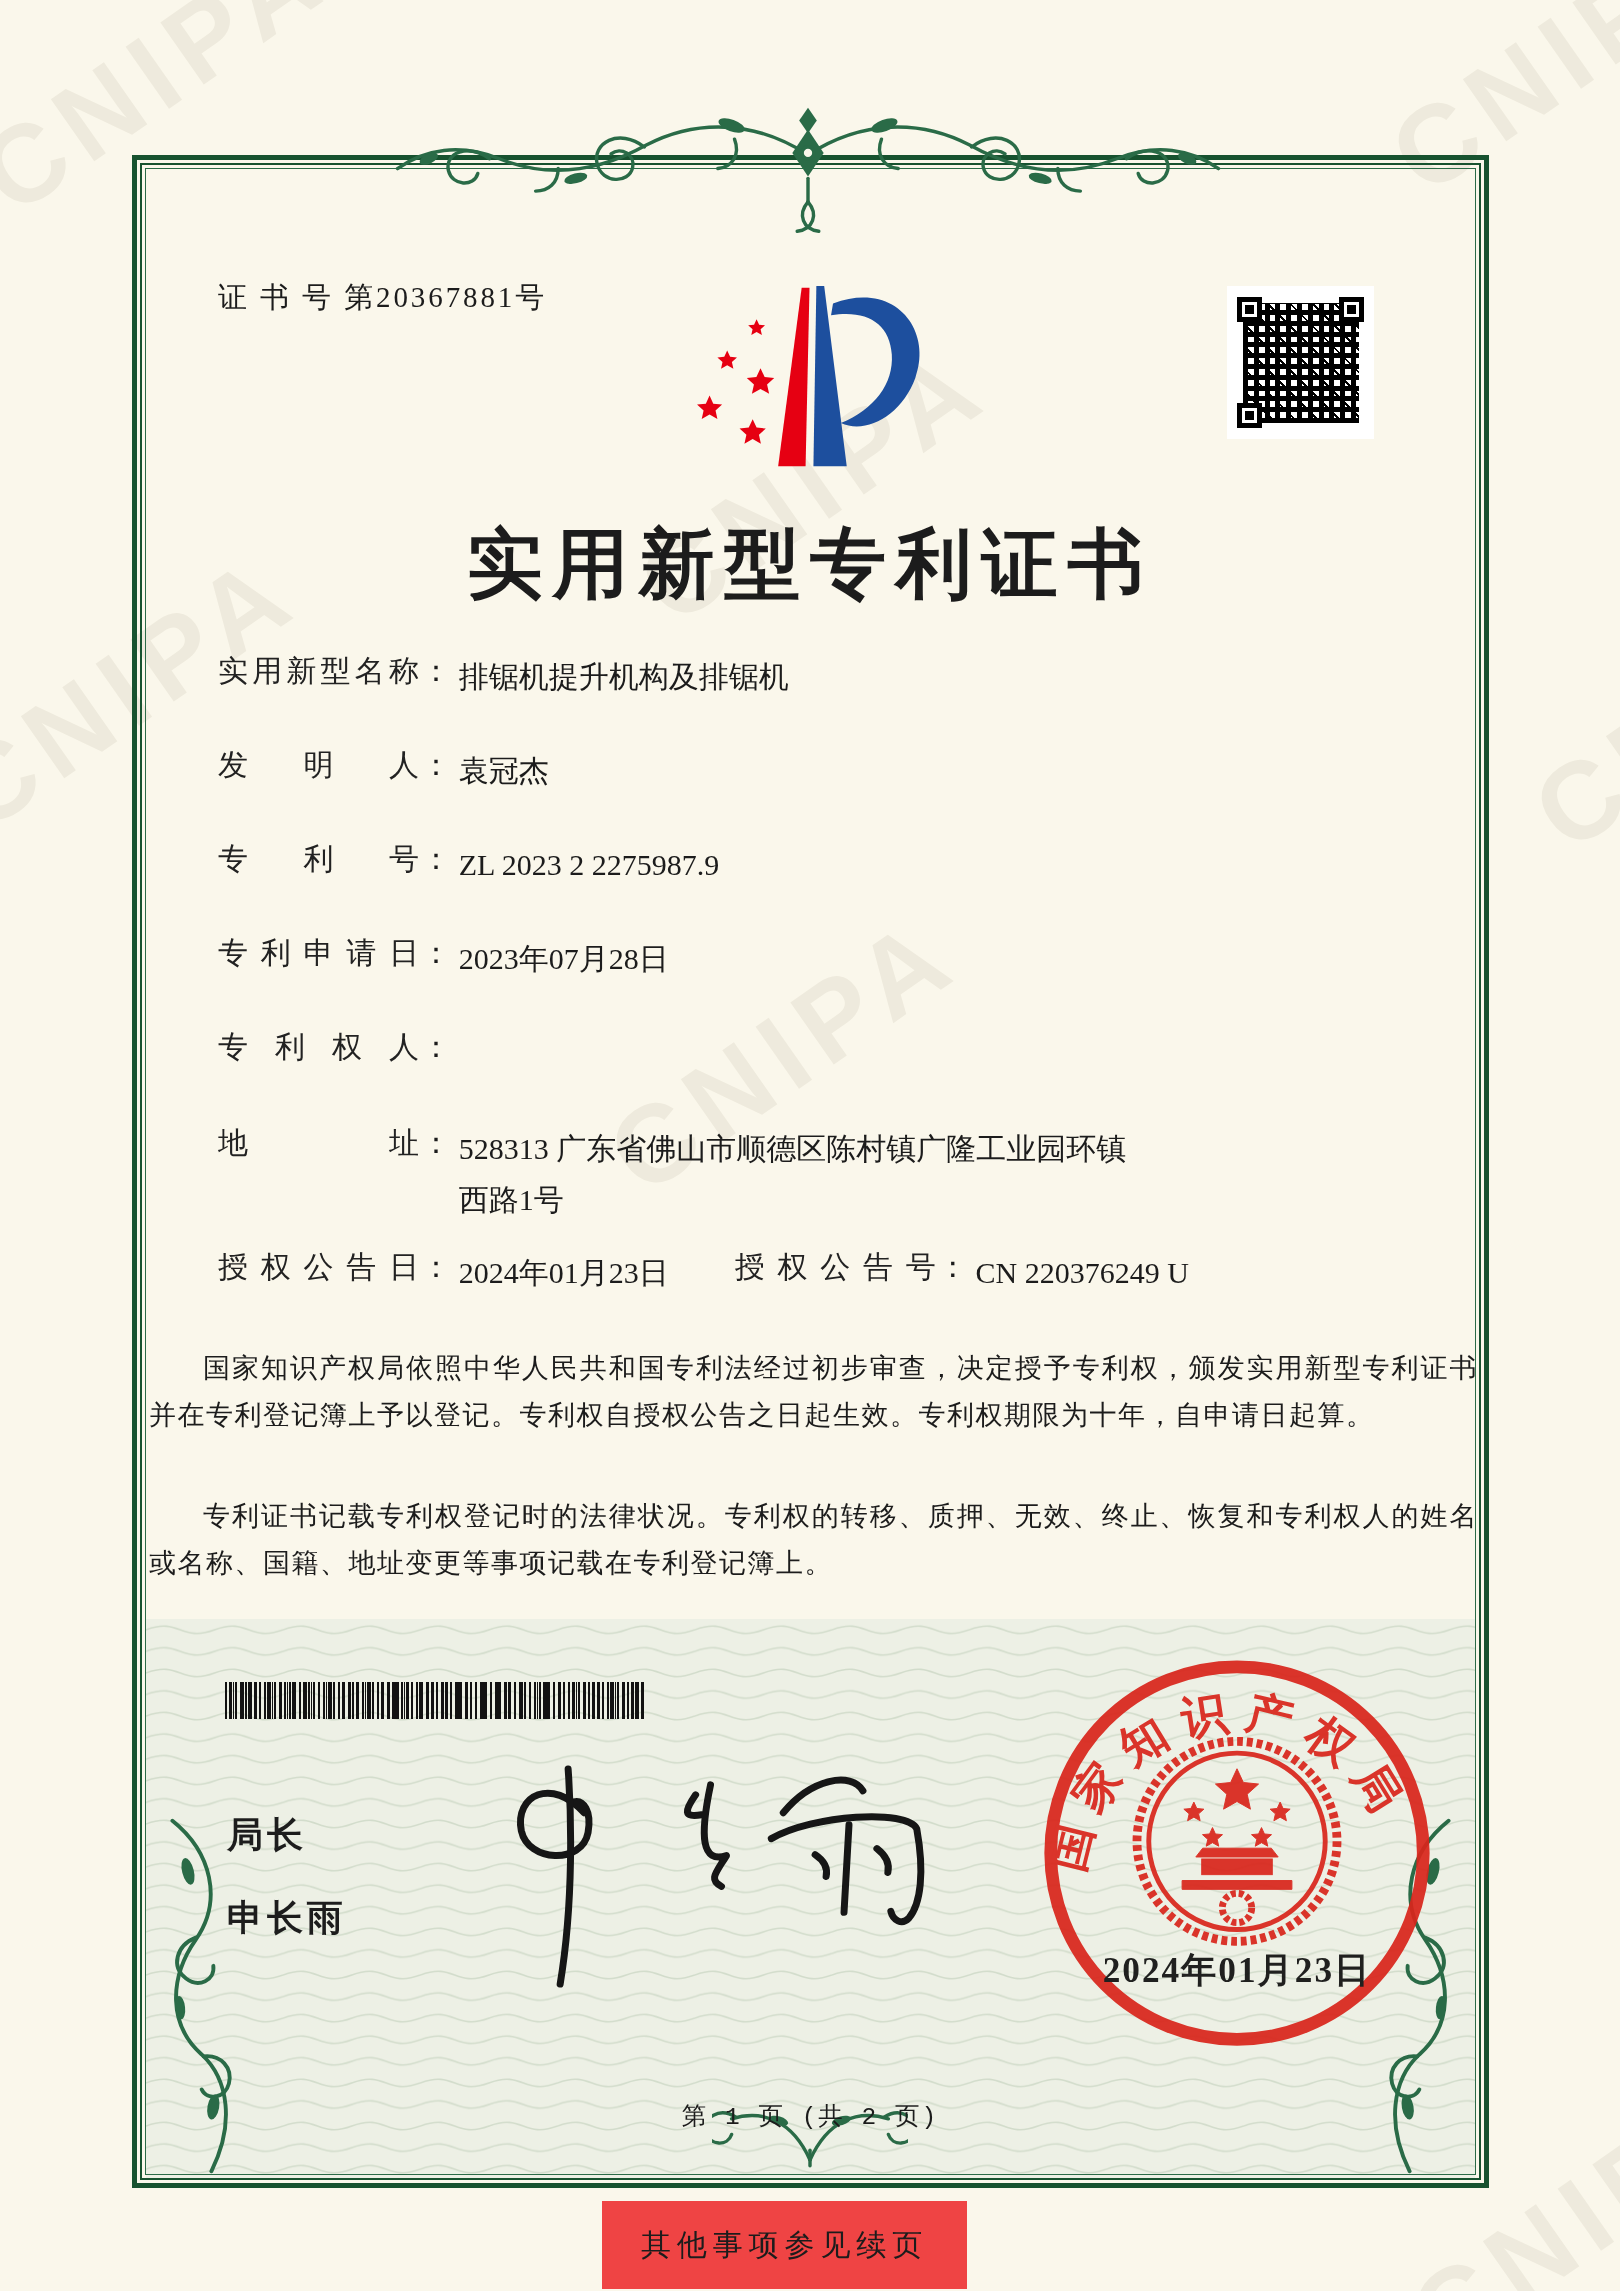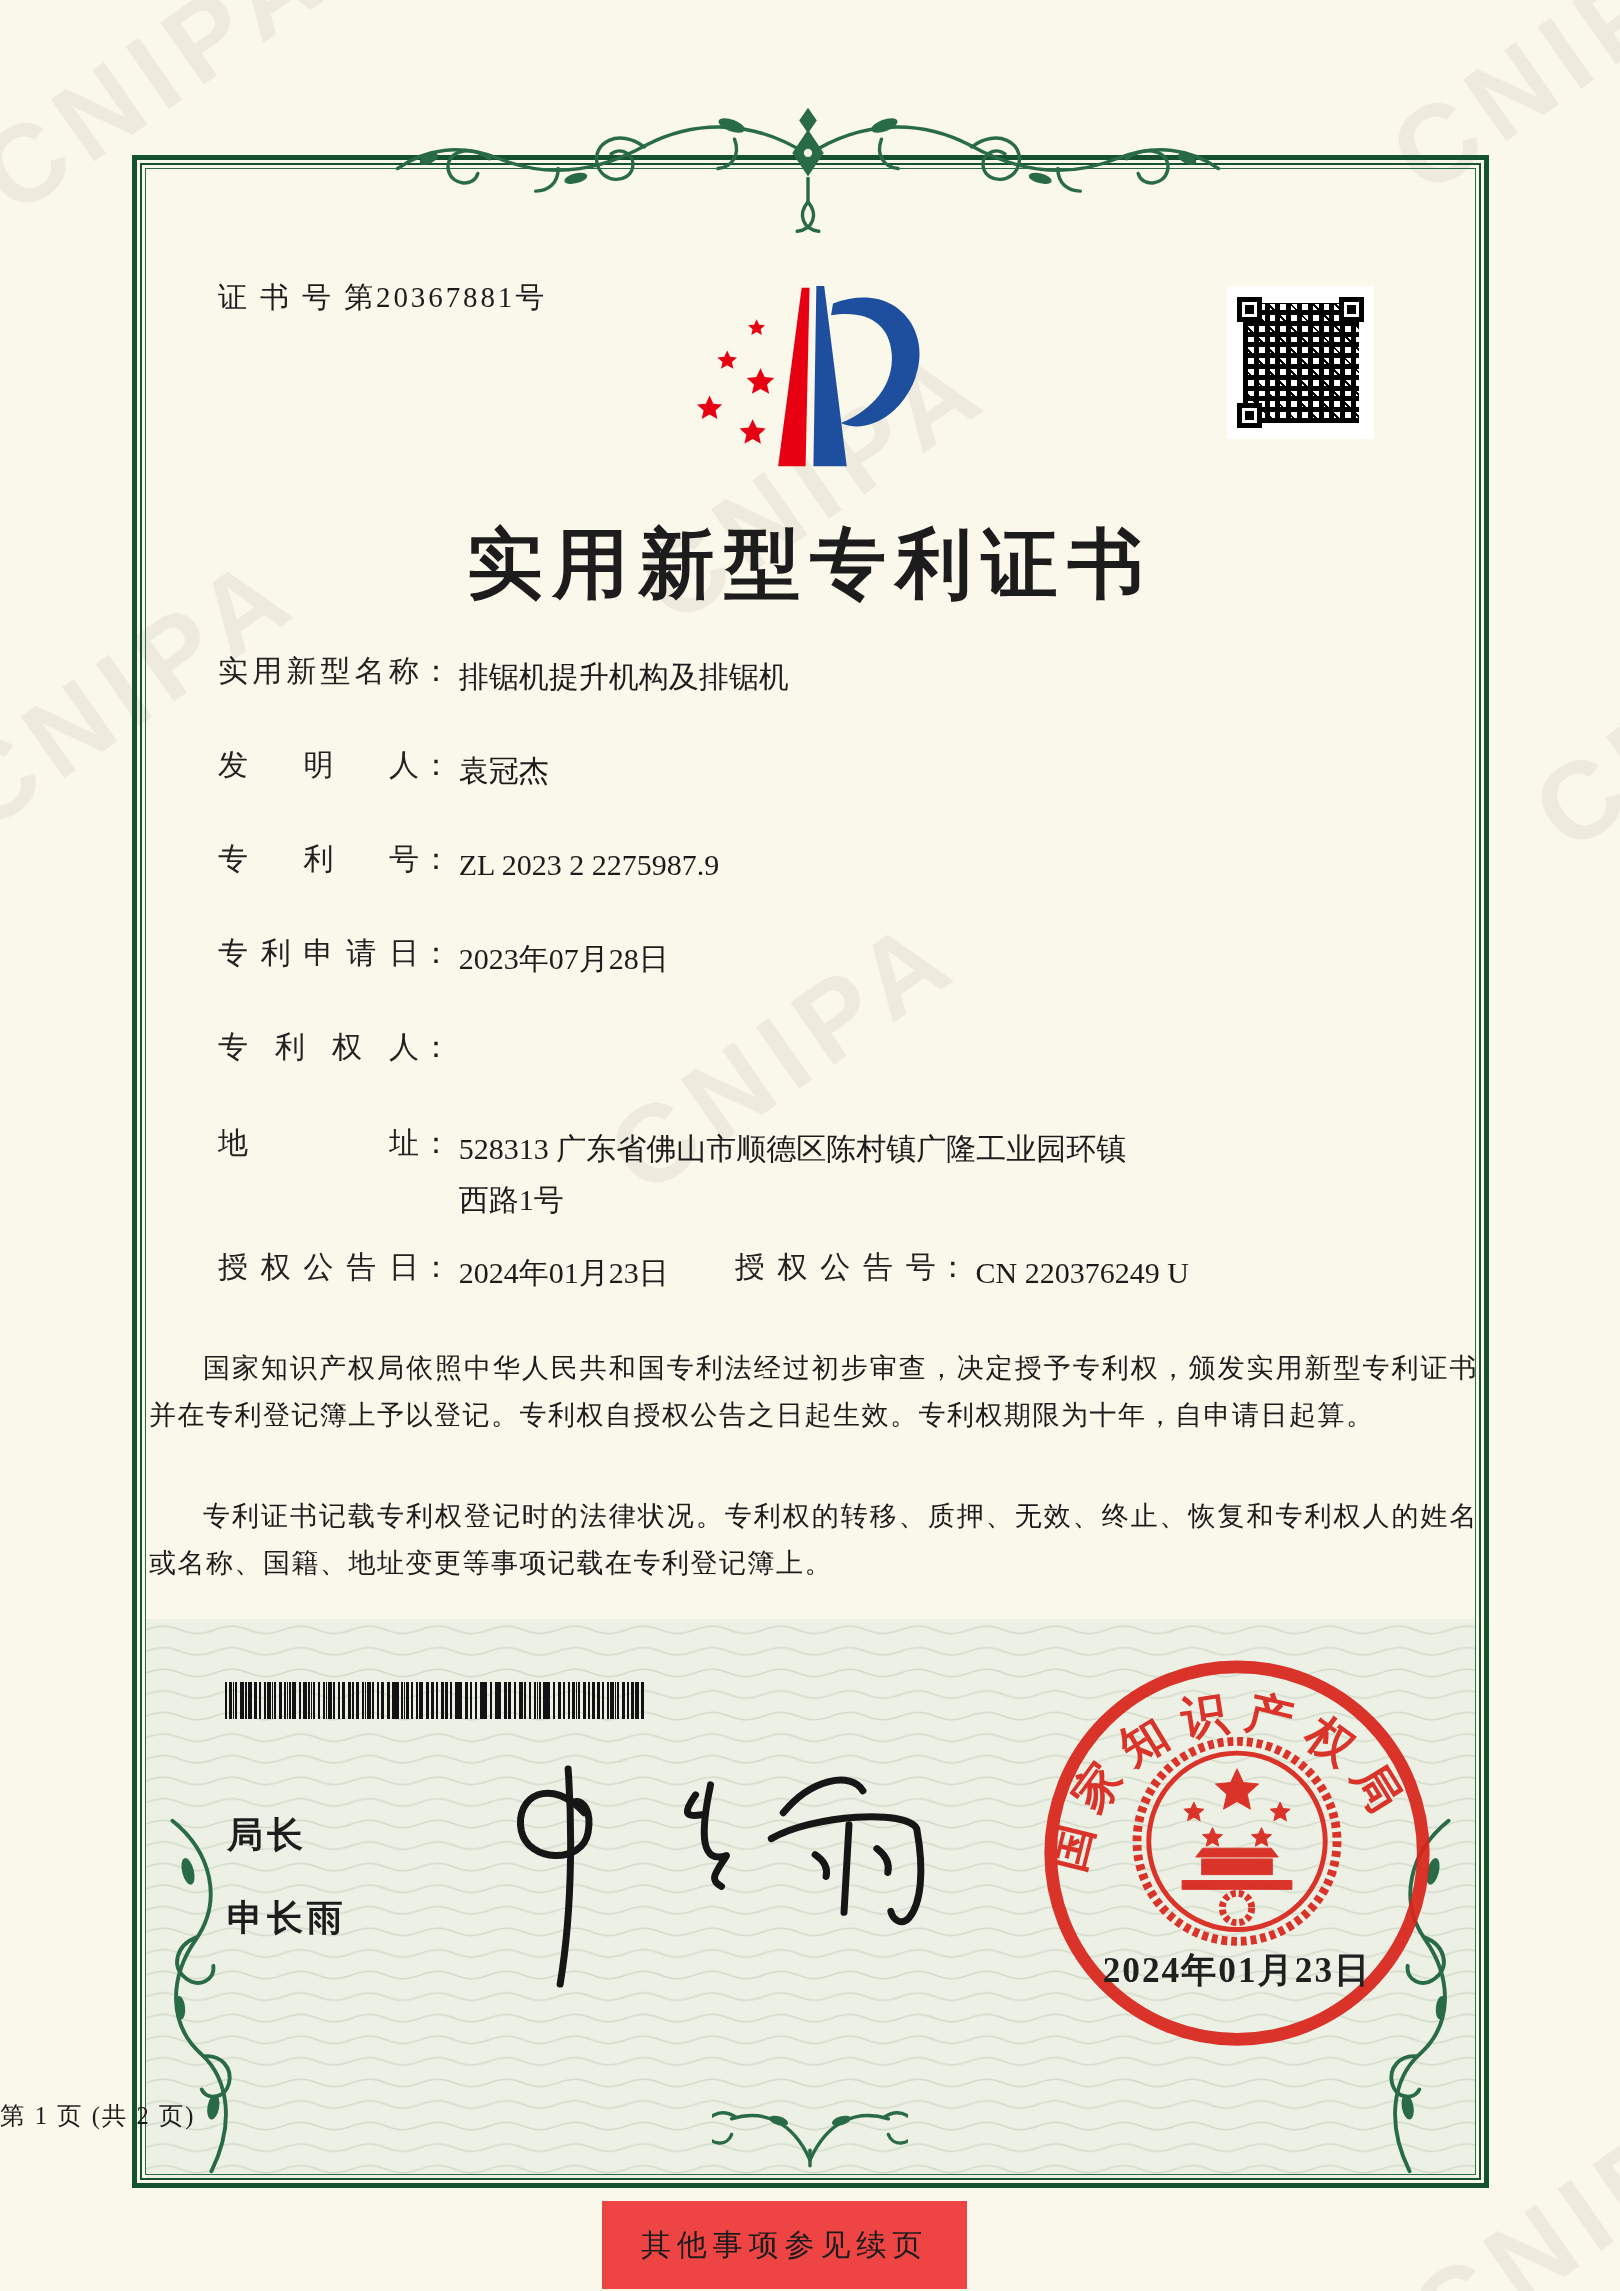--- a/index.html
+++ b/index.html
@@ -58,22 +58,22 @@
         repeating-linear-gradient(90deg,#121212 0 1px,transparent 1px 7.8px),
         repeating-linear-gradient(90deg,transparent 0 3.9px,#121212 3.9px 5.9px,transparent 5.9px 12.7px);}
 
   .signer{position:absolute;left:227px;z-index:4;font-family:"Liberation Sans","DejaVu Sans",sans-serif;
           font-weight:700;font-size:36px;color:#1d1d1d;letter-spacing:3.9px;}
   .s1{top:1811px}.s2{top:1894px}
   .signature{position:absolute;left:459px;top:1751px;width:529px;height:249px;z-index:4;}
 
   .seal{position:absolute;left:1037px;top:1649px;width:400px;height:416px;z-index:5;opacity:.93;}
 
-  .pageinfo{position:absolute;left:0;right:0;top:2099px;text-align:left;font-size:24.5px;
-            letter-spacing:2px;z-index:4;}
+  .pageinfo{position:absolute;left:0;right:0;top:2099px;text-align:center;font-size:24.5px;
+            letter-spacing:2px;z-index:4;font-family:Liberation Mono, monospace;}
 
   .notebox{position:absolute;left:602px;top:2201px;width:365px;height:88px;background:#ef4444;
            z-index:4;display:flex;align-items:center;justify-content:center;}
   .notebox span{font-size:30px;letter-spacing:5.9px;}
 </style>
 </head>
 <body>
 
 <div class="page">
 

